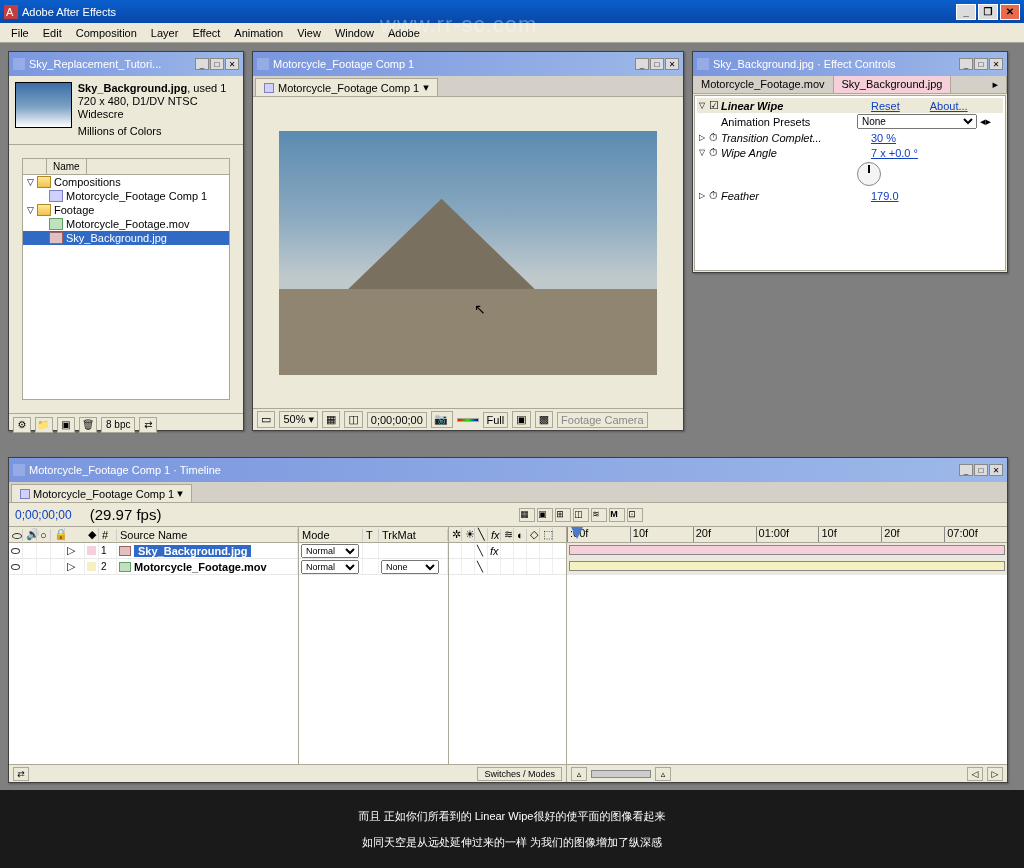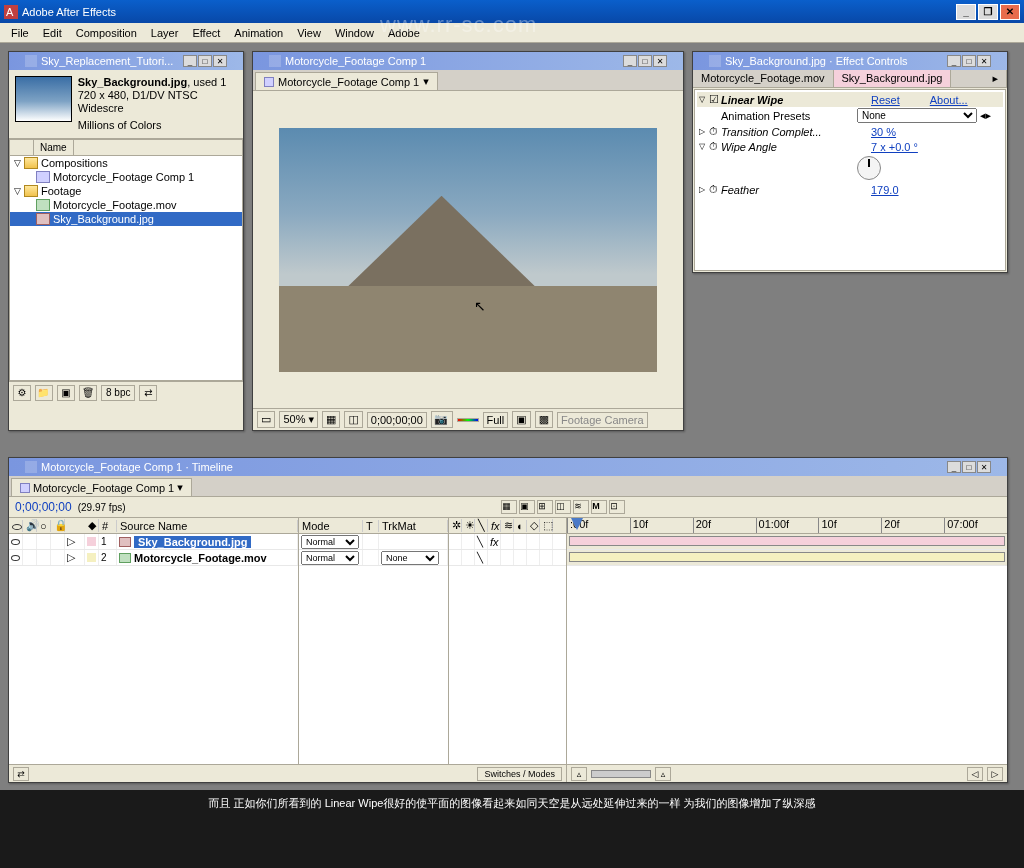--- a/index.html
+++ b/index.html
@@ -10,32 +10,32 @@
 .titlebar .spacer { flex: 1; }
 .titlebar .winbtn { width: 20px; height: 16px; margin-left: 2px; background: #dcdcdc; border: 1px solid #fff; display: flex; align-items: center; justify-content: center; font-size: 10px; font-weight: bold; color: #000; }
 .titlebar .winbtn.close { background: #e86c4c; }
 
 .menubar { background: #ece9d8; height: 20px; display: flex; align-items: center; padding: 0 4px; border-bottom: 1px solid #aca899; }
 .menubar .mi { padding: 2px 7px; cursor: default; }
 
 .workspace { position: absolute; top: 43px; left: 0; right: 0; bottom: 0; background: #7f7f7f; }
 
 .panel { position: absolute; background: #ece9d8; border: 1px solid #404040; box-shadow: 1px 1px 2px rgba(0,0,0,0.3); }
-.panel-titlebar { background: linear-gradient(to right, #7a96df, #9db8e8); height: 18px; display: flex; align-items: center; padding: 0 16px; color: #fff; font-size: 10px; }
+.panel-titlebar { background: linear-gradient(to right, #7a96df, #9db8e8); height: 24px; display: flex; align-items: center; padding: 0 4px; color: #fff; font-size: 10px; }
 .panel-titlebar .picon { width: 12px; height: 12px; background: #fff3; margin-right: 4px; }
 .panel-titlebar .spacer { flex: 1; }
 .panel-titlebar .pbtn { width: 14px; height: 12px; margin-left: 1px; background: #dcdcdc; border: 1px solid #888; font-size: 8px; display: flex; align-items: center; justify-content: center; color: #000; }
 
 
 .project { left: 8px; top: 8px; width: 236px; height: 380px; }
 .project-info { display: flex; padding: 6px; border-bottom: 1px solid #aca899; }
 .project-thumb { width: 60px; height: 46px; background: linear-gradient(to bottom, #3a6ea5 0%, #7da2c4 55%, #fff 100%); border: 1px solid #000; margin-right: 6px; }
 .project-details { font-size: 10px; line-height: 13px; }
 .project-details b { font-weight: bold; }
-.project-list { flex: 1; background: #fff; border: 1px solid #aca899; margin: 0; overflow: auto; }
+.project-list { flex: 1; background: #fff; border: 1px solid #aca899; margin: 13px; overflow: auto; }
 .list-head { background: #ece9d8; border-bottom: 1px solid #aca899; display: flex; }
 .list-head .col { padding: 2px 6px; border-right: 1px solid #aca899; font-size: 10px; }
 .tree-item { display: flex; align-items: center; padding: 1px 4px; }
 .tree-item.selected { background: #316ac5; color: #fff; }
 .tree-item .twisty { width: 10px; font-size: 9px; }
 .tree-item .ticon { width: 14px; height: 12px; margin-right: 3px; }
 .ticon.folder { background: linear-gradient(#ffe79c, #f0c24c); border: 1px solid #b08820; }
 .ticon.comp { background: #d0d0ff; border: 1px solid #8080c0; }
 .ticon.mov { background: #c0e0c0; border: 1px solid #60a060; }
 .ticon.img { background: #e0c0c0; border: 1px solid #a06060; }
@@ -73,21 +73,21 @@
 .ecw-dial::after { content: ''; position: absolute; top: 2px; left: 10px; width: 2px; height: 8px; background: #000; }
 .ecw-preset { display: flex; align-items: center; margin: 1px 0; }
 .ecw-preset select { font-size: 10px; flex: 0 0 120px; }
 
 
 .timeline { left: 8px; top: 414px; width: 1000px; height: 326px; display: flex; flex-direction: column; }
 .tl-tab-row { display: flex; background: #d4d0c8; padding: 2px 2px 0 2px; border-bottom: 1px solid #aca899; }
 .tl-tab { background: #ece9d8; border: 1px solid #aca899; border-bottom: none; padding: 2px 8px; font-size: 10px; display: flex; align-items: center; gap: 3px; }
 .tl-head { display: flex; align-items: center; padding: 3px 6px; border-bottom: 1px solid #aca899; }
 .tl-time { color: #1040c0; font-size: 12px; }
-.tl-fps { margin-left: 6px; font-size: 10px; }
+.tl-fps { margin-left: 18px; font-size: 15px; }
 .tl-toolbar { flex: 1; display: flex; justify-content: center; gap: 2px; }
 .tl-toolbar .tb { width: 16px; height: 14px; border: 1px solid #aca899; background: #ece9d8; font-size: 9px; }
 .tl-cols { display: flex; border-bottom: 1px solid #aca899; }
 .tl-left { width: 290px; border-right: 1px solid #aca899; }
 .tl-mid { width: 150px; border-right: 1px solid #aca899; }
 .tl-sw { width: 118px; border-right: 1px solid #aca899; }
 .tl-right { flex: 1; position: relative; }
 .tl-col-head { display: flex; background: #ece9d8; border-bottom: 1px solid #aca899; font-size: 9px; height: 16px; align-items: center; }
 .tl-col-head .c { border-right: 1px solid #ccc; padding: 0 3px; }
 .tl-layer-row { display: flex; height: 16px; align-items: center; border-bottom: 1px solid #e8e8e8; background: #fff; }
@@ -101,21 +101,21 @@
 .tl-bar { height: 16px; border-bottom: 1px solid #e8e8e8; padding: 2px; }
 .tl-bar .bar { height: 10px; border: 1px solid #888; }
 .tl-bar .bar.pink { background: #f5d0db; }
 .tl-bar .bar.yellow { background: #f5f0c0; }
 .tl-empty { flex: 1; background: #fff; }
 .tl-foot { height: 18px; border-top: 1px solid #aca899; display: flex; }
 .tl-foot .l { width: 558px; border-right: 1px solid #aca899; display: flex; align-items: center; padding: 0 4px; gap: 4px; }
 .tl-foot .r { flex: 1; display: flex; align-items: center; padding: 0 4px; gap: 4px; }
 .tl-foot .btn { width: 16px; height: 14px; border: 1px solid #aca899; background: #ece9d8; font-size: 9px; display: flex; align-items: center; justify-content: center; }
 
-.subtitle { position: absolute; bottom: 0; left: 0; right: 0; height: 78px; background: #1a1a1a; color: #fff; font-size: 19px; text-align: center; display: flex; flex-direction: row; justify-content: center; line-height: 26px; }
+.subtitle { position: absolute; bottom: 0; left: 0; right: 0; height: 78px; background: #1a1a1a; color: #fff; font-size: 19px; text-align: center; display: flex; flex-direction: column; justify-content: center; line-height: 26px; }
 .watermark { position: absolute; top: 12px; left: 380px; color: rgba(255,255,255,0.35); font-size: 22px; letter-spacing: 1px; pointer-events: none; }
 
 .eye { width: 10px; height: 6px; border: 1px solid #333; border-radius: 50%; display: inline-block; }
 </style>
 </head>
 <body>
 
 <div class="titlebar">
   <span class="ico">
     <svg width="14" height="14">

